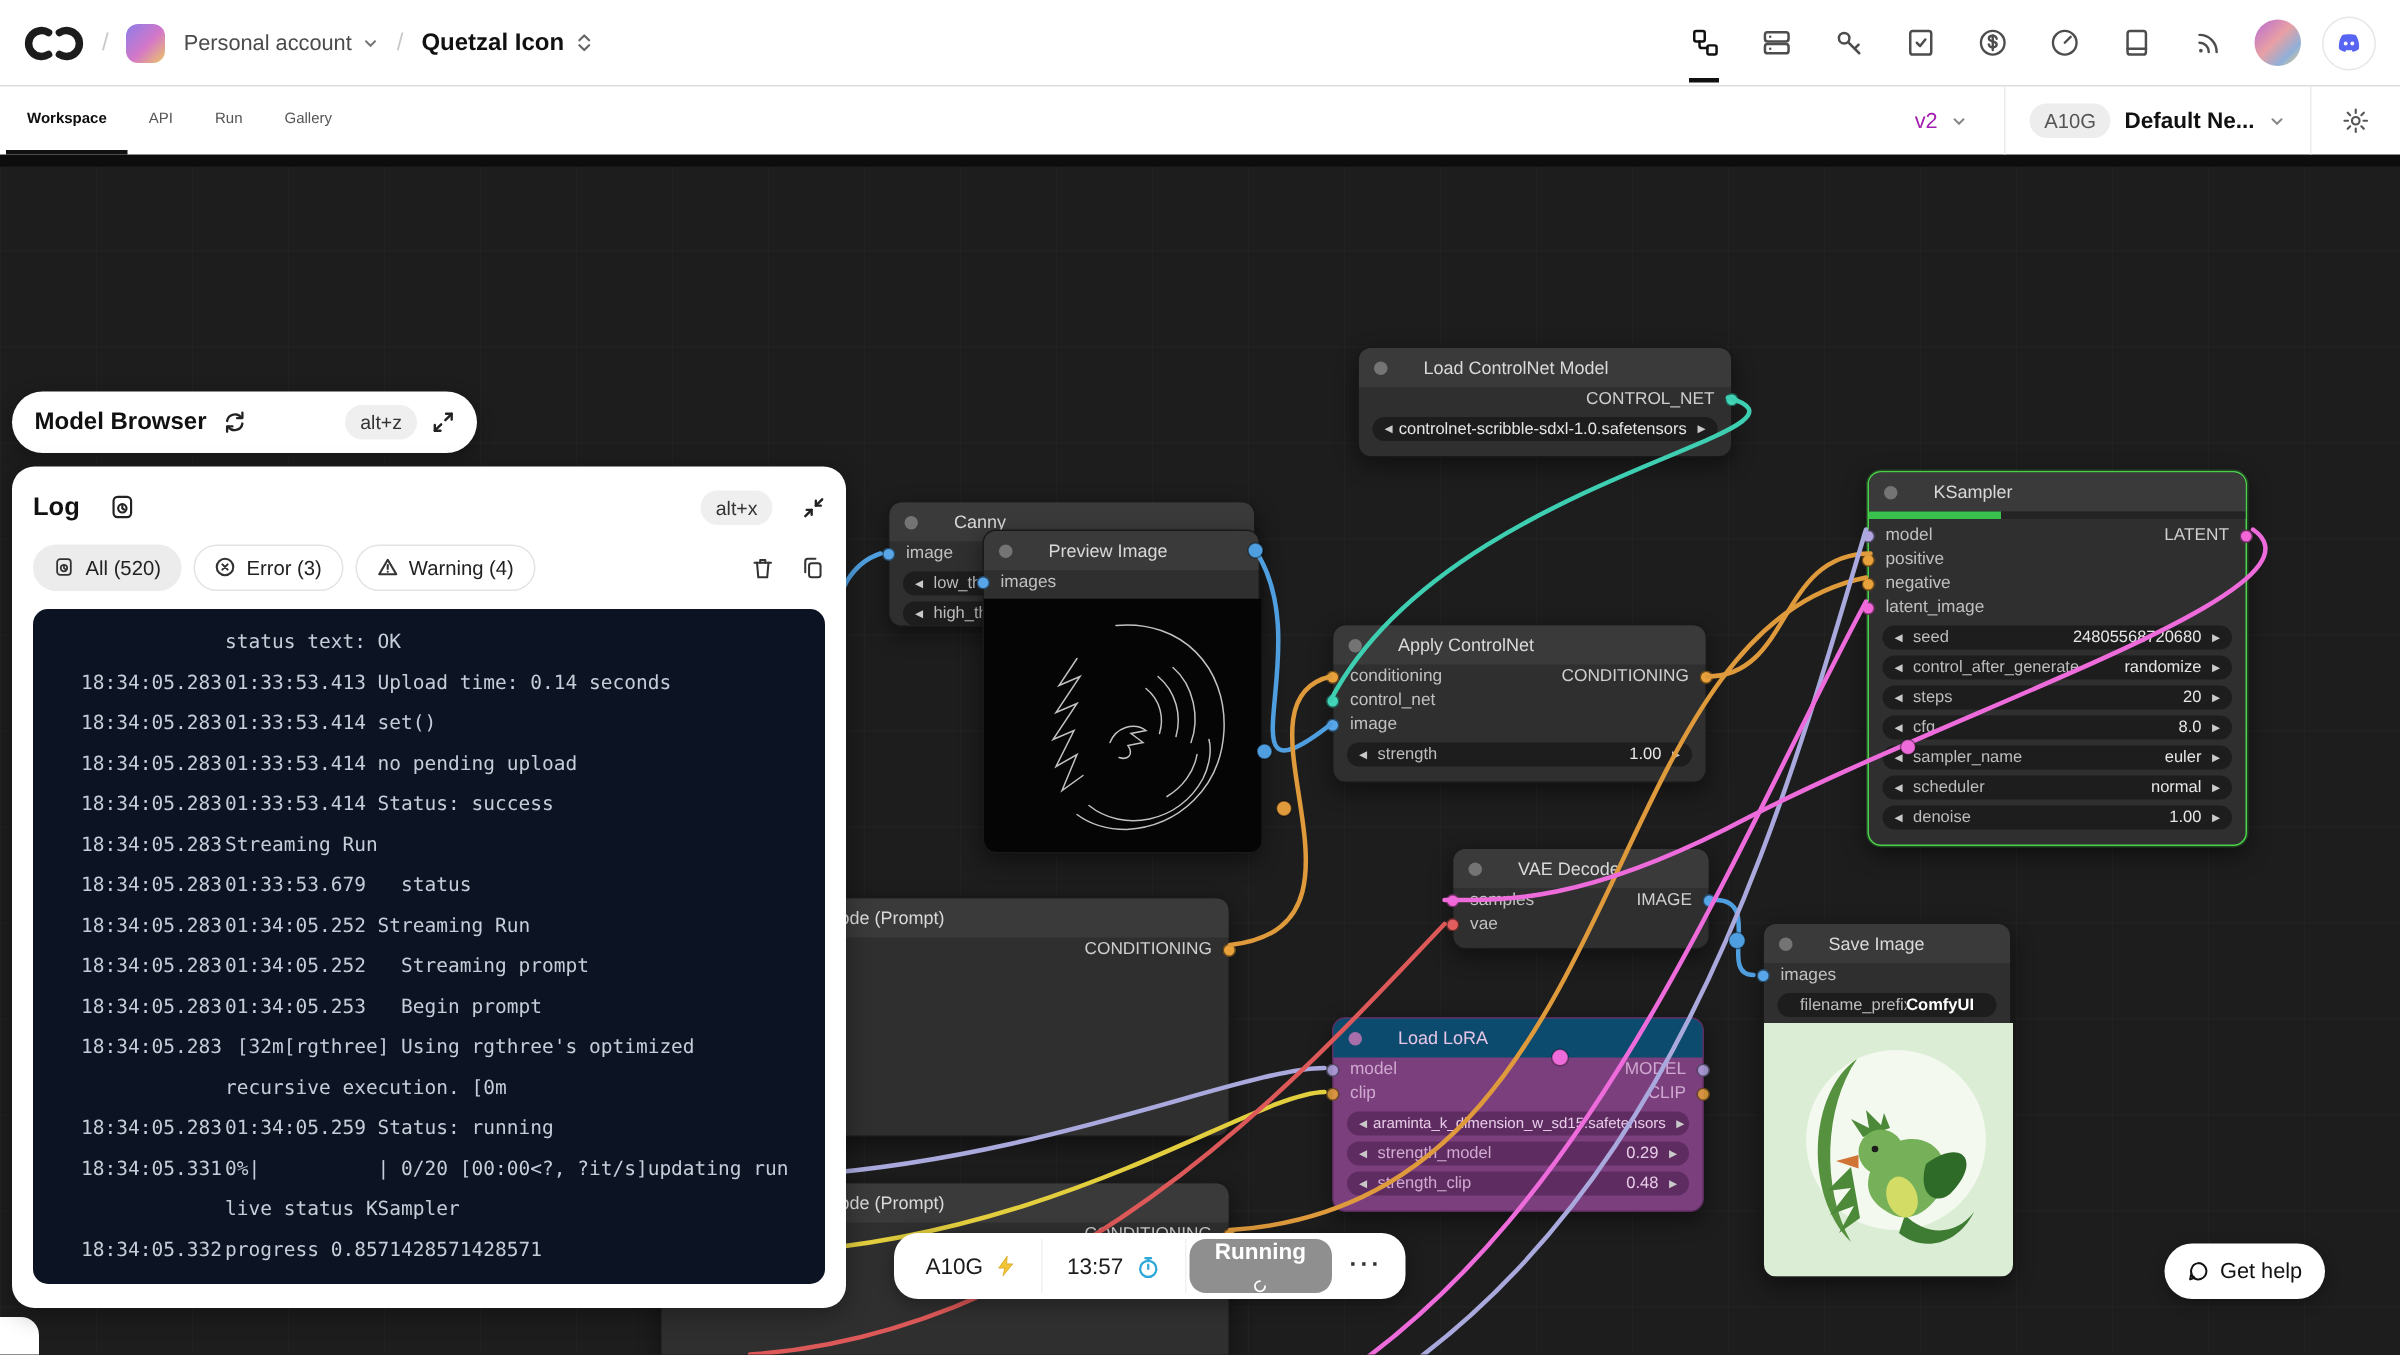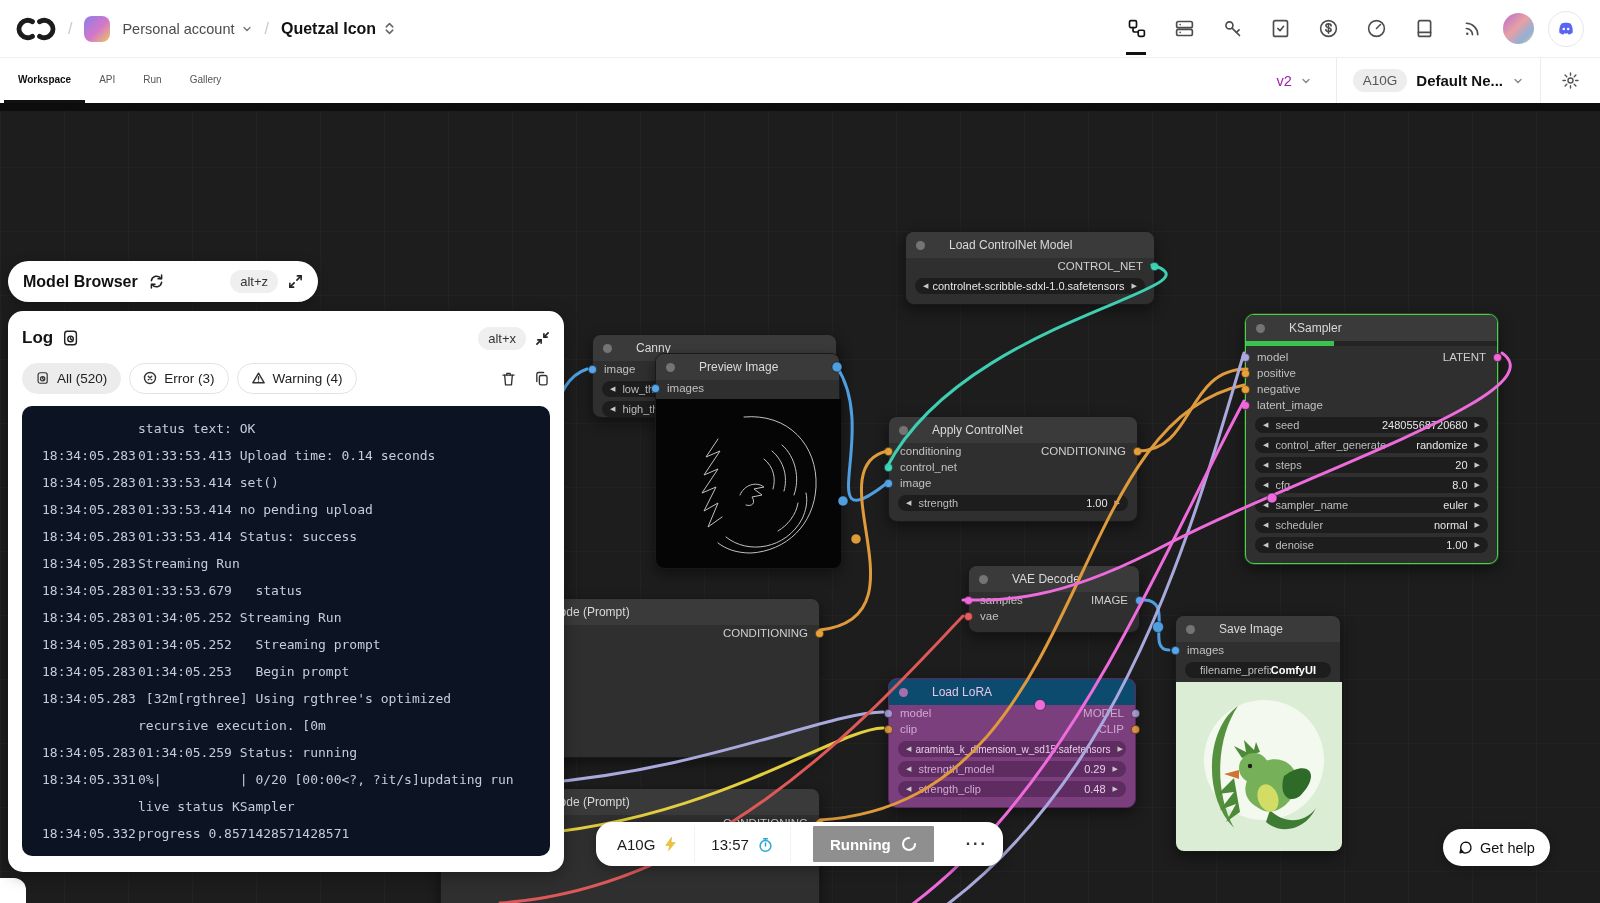--- a/index.html
+++ b/index.html
@@ -71,34 +71,34 @@
   .lora .plabel { color:#cfa8d0; }
   .lora .dot { opacity:.85; }
 
   
   .model-browser { position:absolute; left:8px; top:261px; width:310px; height:41px; background:#fff; border-radius:21px; box-shadow:0 3px 12px rgba(0,0,0,.3); display:flex; align-items:center; gap:10px; padding:0 15px; z-index:20; }
   .mb-title { font-weight:700; font-size:16px; color:#111; }
   .kbd-pill { margin-left:auto; background:#efefef; border-radius:12px; padding:4px 10px; font-size:13px; color:#333; }
   .panel-icon { display:flex; align-items:center; justify-content:center; cursor:pointer; }
 
   .log-panel { position:absolute; left:8px; top:311px; width:556px; height:561px; background:#fff; border-radius:15px; box-shadow:0 4px 16px rgba(0,0,0,.35); z-index:20; padding:13px 14px; }
-  .log-head { display:flex; align-items:center; gap:9px; height:28px; }
+  .log-head { display:flex; align-items:center; gap:20px; height:28px; }
   .log-title { font-weight:700; font-size:17px; color:#111; }
   .log-filters { display:flex; align-items:center; gap:8px; margin-top:10px; height:32px; }
   .fpill { display:flex; align-items:center; gap:7px; border:1px solid #e3e3e3; border-radius:16px; padding:0 13px; height:31px; font-size:13.5px; color:#222; background:#fff; cursor:pointer; }
   .fpill.active { background:#ececec; border-color:#ececec; font-weight:500; }
   .log-actions { margin-left:auto; display:flex; align-items:center; gap:16px; }
-  .log-box { margin-top:12px; background:#0c1322; border-radius:10px; height:450px; padding:9px 4px; overflow:hidden; font-family:"DejaVu Sans Mono", monospace; font-size:13px; color:#c6cdd9; }
+  .log-box { margin-top:12px; background:#0c1322; border-radius:10px; height:450px; padding:9px 16px; overflow:hidden; font-family:"DejaVu Sans Mono", monospace; font-size:13px; color:#c6cdd9; }
   .entry { display:flex; line-height:27px; }
   .ts { flex:none; width:112px; padding-left:16px; white-space:pre; }
   .msg { flex:1; white-space:pre-wrap; padding-right:8px; word-break:break-word; }
 
   .status-bar { position:absolute; left:596px; top:822px; height:44px; background:#fff; border-radius:16px; box-shadow:0 3px 12px rgba(0,0,0,.35); display:flex; align-items:center; padding:4px 5px; z-index:30; }
   .sb-btn { display:flex; align-items:center; gap:8px; padding:0 16px; height:36px; font-size:15px; color:#1c1c1c; cursor:pointer; border-right:1px solid #f1f1f1; }
-  .sb-run { display:flex; align-items:center; gap:10px; background:#8f8f8f; color:#fff; font-weight:700; font-size:15px; border-radius:1px; height:36px; padding:0 17px; margin:0 22px; cursor:pointer; }
+  .sb-run { display:flex; align-items:center; gap:10px; background:#8f8f8f; color:#fff; font-weight:700; font-size:15px; border-radius:11px; height:36px; padding:0 17px; margin:0 2px; cursor:pointer;flex-direction:column; }
   .sb-more { display:flex; align-items:center; justify-content:center; width:42px; height:36px; font-size:16px; letter-spacing:2px; color:#333; font-weight:700; cursor:pointer; }
 
   .help-btn { position:absolute; left:1443px; top:829px; height:37px; background:#fff; border-radius:19px; box-shadow:0 3px 10px rgba(0,0,0,.3); display:flex; align-items:center; gap:7px; padding:0 15px; font-size:14.5px; color:#111; z-index:30; cursor:pointer; }
 
   .corner-panel { position:absolute; left:0px; top:878px; width:26px; height:25px; background:#fff; border-radius:0 12px 0 0; z-index:19; }
 
   .wires { position:absolute; top:0; left:0; width:1600px; height:903px; z-index:6; pointer-events:none; }
 </style>
 </head>
 <body>

